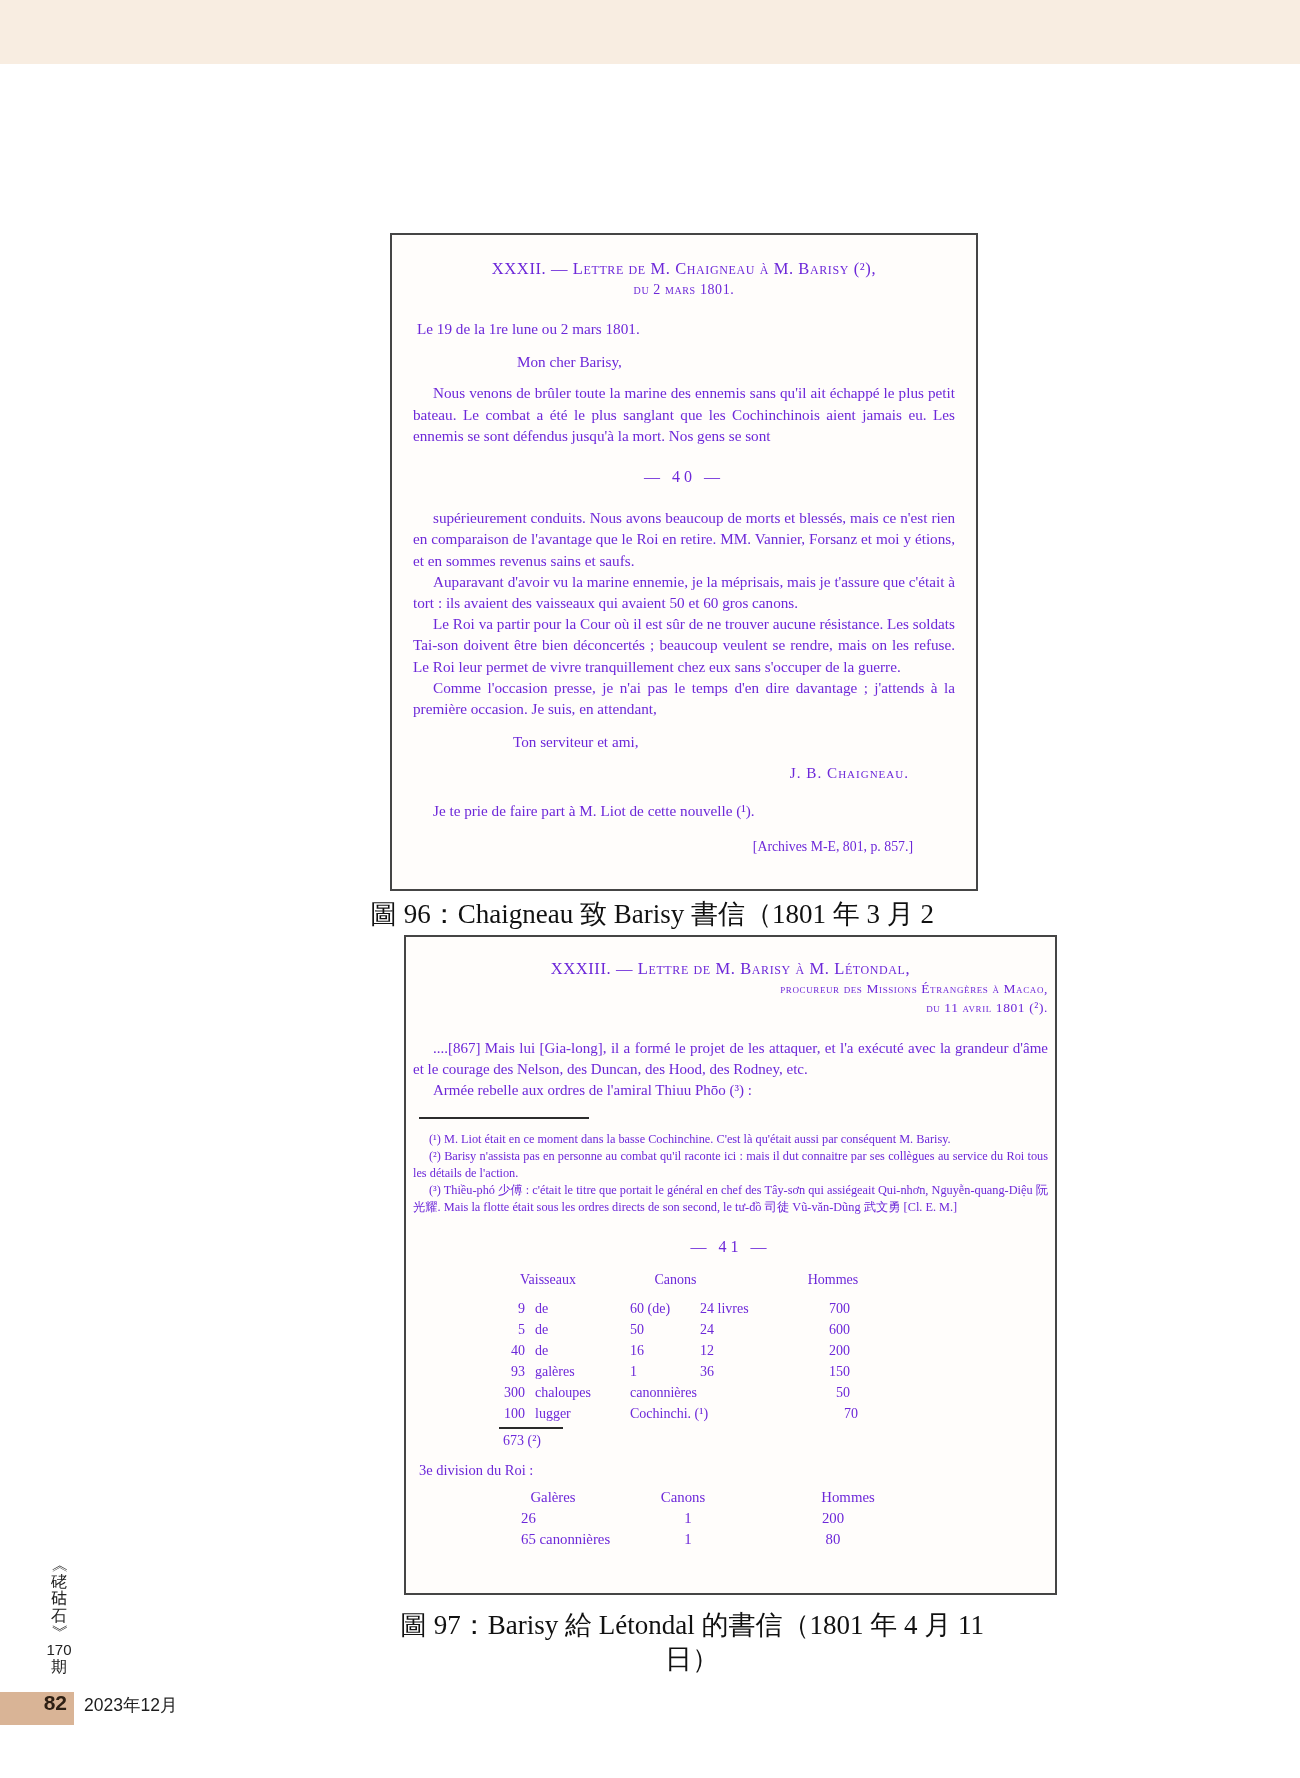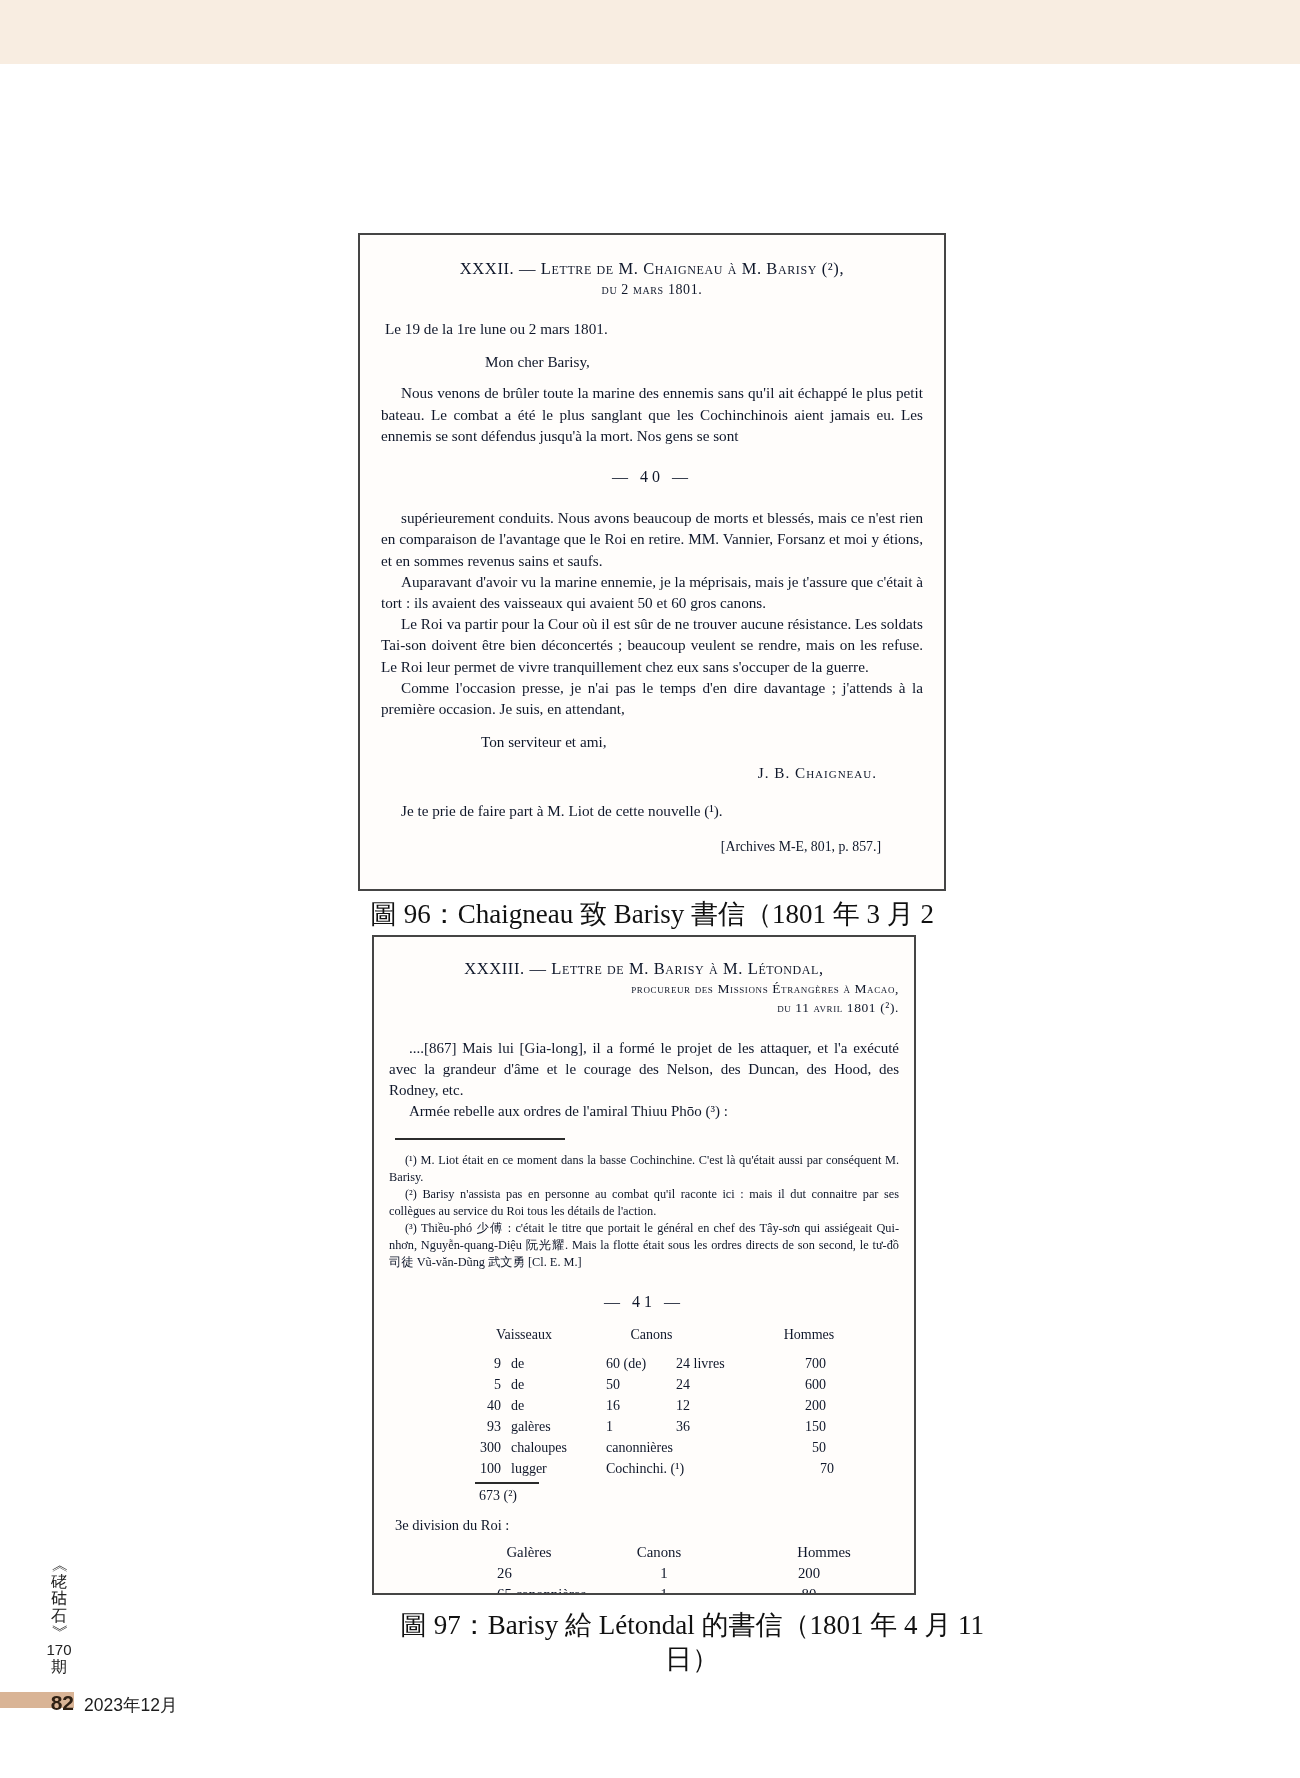--- a/index.html
+++ b/index.html
@@ -9,24 +9,25 @@
     font-family:"Liberation Serif", serif;
     color:#1a1a1a;
   }
   .top-band{position:absolute;left:0;top:0;width:1300px;height:64px;background:#f8ede1;}
 
   
   .letter-box{
     position:absolute;background:#fffdfb;border:2px solid #454545;
     box-sizing:border-box;overflow:hidden;
     font-size:15.2px;line-height:21.2px;text-align:justify;
-    color:#0f172a;
+    color:#6d28d9;
+    margin-left:32px;
   }
   .box-96{left:358px;top:233px;width:588px;height:658px;padding:24px 21px;}
-  .box-97{left:372px;top:935px;width:544px;height:660px;padding:22px 15px;font-size:15px;line-height:21px;}
+  .box-97{left:372px;top:935px;width:653px;height:660px;padding:22px 7px;font-size:15px;line-height:21px;}
 
   .ltr-title{text-align:center;font-variant:small-caps;letter-spacing:.6px;}
   .t1{font-size:16.5px;line-height:19px;}
   .t2{font-size:14px;line-height:17px;margin-top:3px;}
   .t3{font-size:13.5px;line-height:17px;margin-top:2px;text-align:right;}
   .box-96 .ltr-title{margin-bottom:20px;}
   .box-97 .ltr-title{margin-bottom:22px;}
 
   .dateline{margin:0 0 12px 4px;text-align:left;}
   .salutation{margin:0 0 10px 104px;text-align:left;}
@@ -73,22 +74,22 @@
 
   
   .journal-vertical{
     position:absolute;left:42px;top:1556px;width:34px;
     display:flex;flex-direction:column;align-items:center;
     font-size:16px;line-height:17px;color:#222;
   }
   .journal-vertical .rot{transform:rotate(90deg);display:inline-block;}
   .issue-number{font-family:"Liberation Sans",sans-serif;font-size:15px;}
   .page-badge{
-    position:absolute;left:0;top:1692px;width:74px;height:16px;
-    background:#d9b496;box-sizing:border-box;padding-right:0;
+    position:absolute;left:0;top:1692px;width:74px;height:33px;
+    background:#d9b496;box-sizing:border-box;padding-right:7px;
     text-align:right;font-family:"Liberation Sans",sans-serif;
     font-size:21px;line-height:22px;font-weight:bold;color:#2e2014;
   }
   .issue-date{
     position:absolute;left:84px;top:1693px;
     font-family:"Liberation Sans",sans-serif;font-size:17.5px;color:#1d1d1d;
   }
 </style>
 </head>
 <body>

